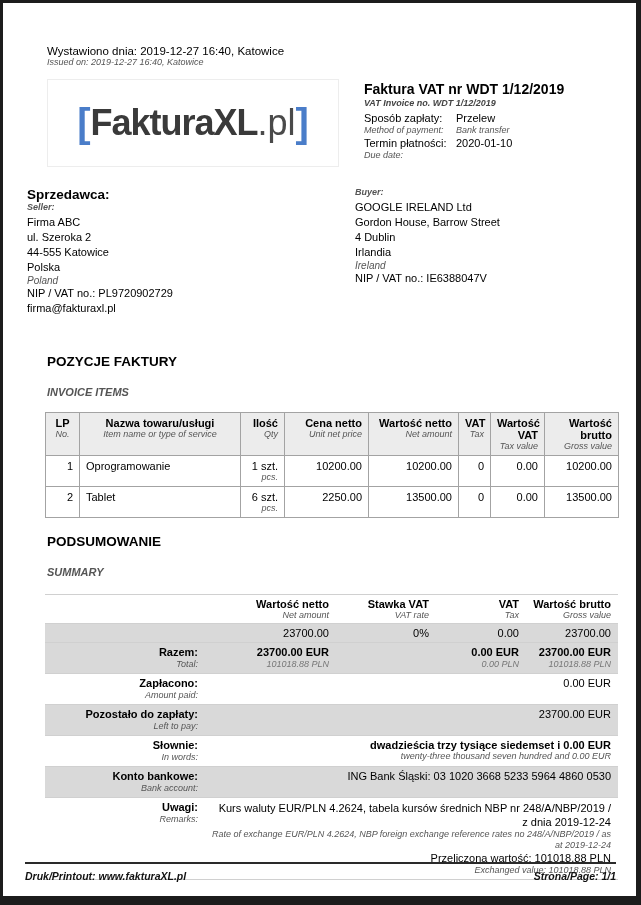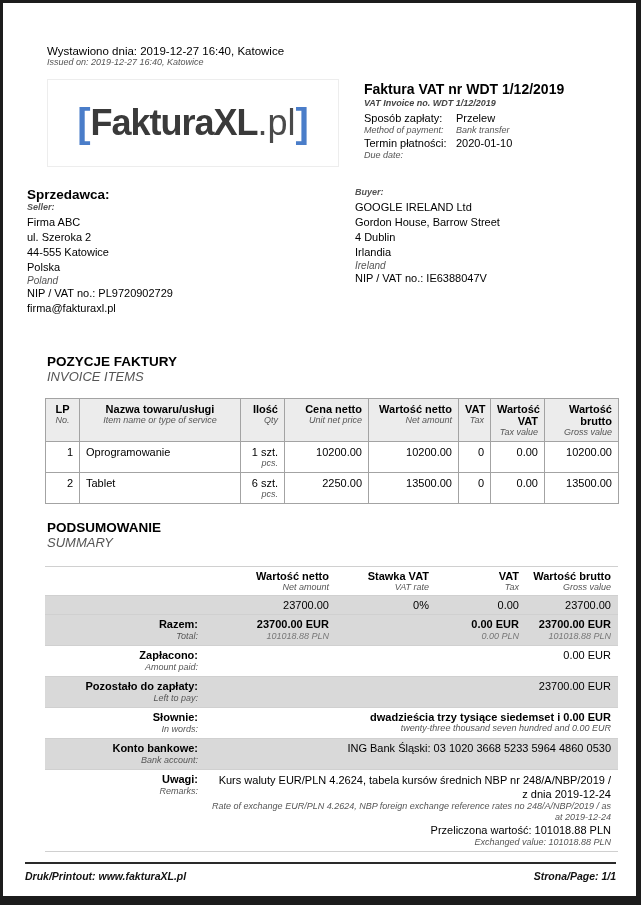--- a/index.html
+++ b/index.html
@@ -31,21 +31,21 @@
   .parties { display:flex; margin:20px 26px 0 24px; }
   .party-heading { font-size:13.5px; font-weight:bold; }
   .party-sub { font-size:9px; font-style:italic; font-weight:bold; color:#555; margin-bottom:3px; }
   .party .line { font-size:11px; line-height:15px; }
   .party .line-it { font-size:10px; font-style:italic; color:#555; line-height:11px; }
   .party.seller { width:328px; }
   .party.buyer { flex:1; }
 
   .section-heading { margin:38px 0 0 44px; }
   .section-heading .h-pl { font-size:13.5px; font-weight:bold; }
-  .section-heading .h-en { font-size:13px; font-style:italic; font-weight:normal; color:#555; margin-top:0; }
+  .section-heading .h-en { font-size:11px; font-style:italic; font-weight:bold; color:#555; margin-top:17px; }
 
   table { border-collapse:collapse; table-layout:fixed; margin:14px 26px 0 42px; width:573px; }
   .items th, .items td { border:1px solid #a3a3a3; padding:4px 6px; vertical-align:top; font-size:11px; }
   .items thead th { background:#ececec; text-align:right; font-weight:bold; }
   .items thead th.c { text-align:center; }
   .items th .en-italic, .items td .en-italic { font-weight:normal; }
   .items td.num { text-align:right; }
   .items td.name { text-align:left; }
   .items tbody tr { height:30px; }
 

